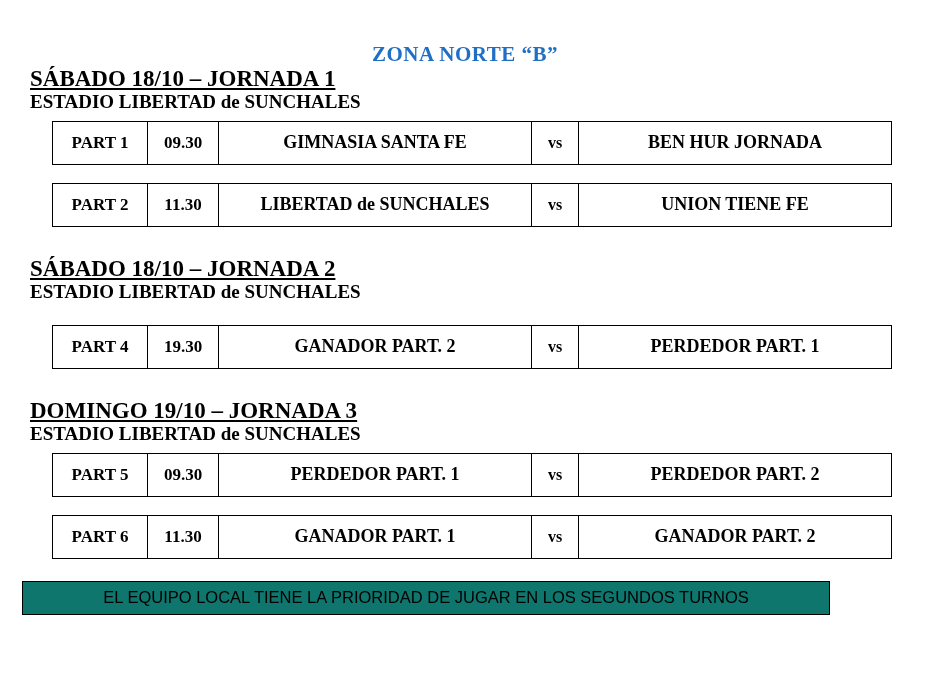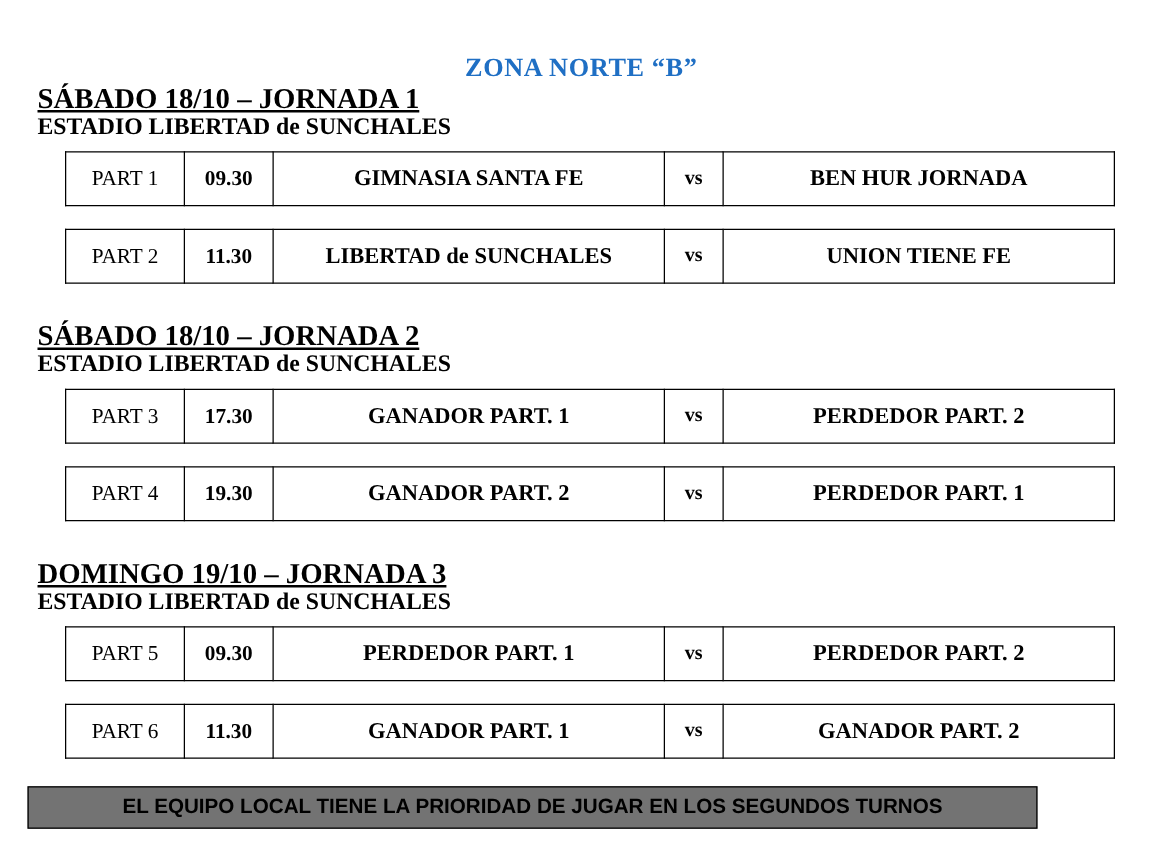--- a/index.html
+++ b/index.html
@@ -58,21 +58,21 @@
   table.match td {
     border: 1px solid #000000;
     height: 40px;
     text-align: center;
     vertical-align: middle;
     font-family: "Liberation Serif", serif;
   }
   td.part {
     width: 92px;
     font-size: 17px;
-    font-weight: normal;
+    font-weight: bold;
   }
   td.time {
     width: 68px;
     font-size: 17px;
     font-weight: bold;
   }
   td.team {
     width: 310px;
     font-size: 18px;
     font-weight: bold;
@@ -84,24 +84,24 @@
   }
   .spacer-2 { height: 10px; }
   .gap-block { height: 30px; }
   .footer-wrap {
     margin-top: 22px;
     padding-left: 22px;
     padding-right: 24px;
   }
   .footer-note {
     border: 1px solid #000000;
-    background: #737373;
+    background: #0f766e;
     text-align: center;
     font-family: "Liberation Sans", sans-serif;
-    font-weight: bold;
+    font-weight: normal;
     font-size: 16.5px;
     padding: 6px 0 7px 0;
     width: 808px;
     box-sizing: border-box;
   }
 </style>
 </head>
 <body>
 
 <div class="page">
@@ -138,31 +138,20 @@
     </tbody>
       </table>
   </div>
 
   <div class="gap-block"></div>
 
   <div class="section">
     <div class="jornada-heading">SÁBADO 18/10 – JORNADA 2</div>
     <div class="stadium-heading">ESTADIO LIBERTAD de SUNCHALES</div>
 
-    <table class="match">
-      <tbody>
-          <tr>
-        <td class="part">PART 3</td>
-        <td class="time">17.30</td>
-        <td class="team">GANADOR PART. 1</td>
-        <td class="vs">vs</td>
-        <td class="team">PERDEDOR PART. 2</td>
-      </tr>
-    </tbody>
-      </table>
 
     <div class="spacer-2"></div>
 
     <table class="match">
       <tbody>
           <tr>
         <td class="part">PART 4</td>
         <td class="time">19.30</td>
         <td class="team">GANADOR PART. 2</td>
         <td class="vs">vs</td>

